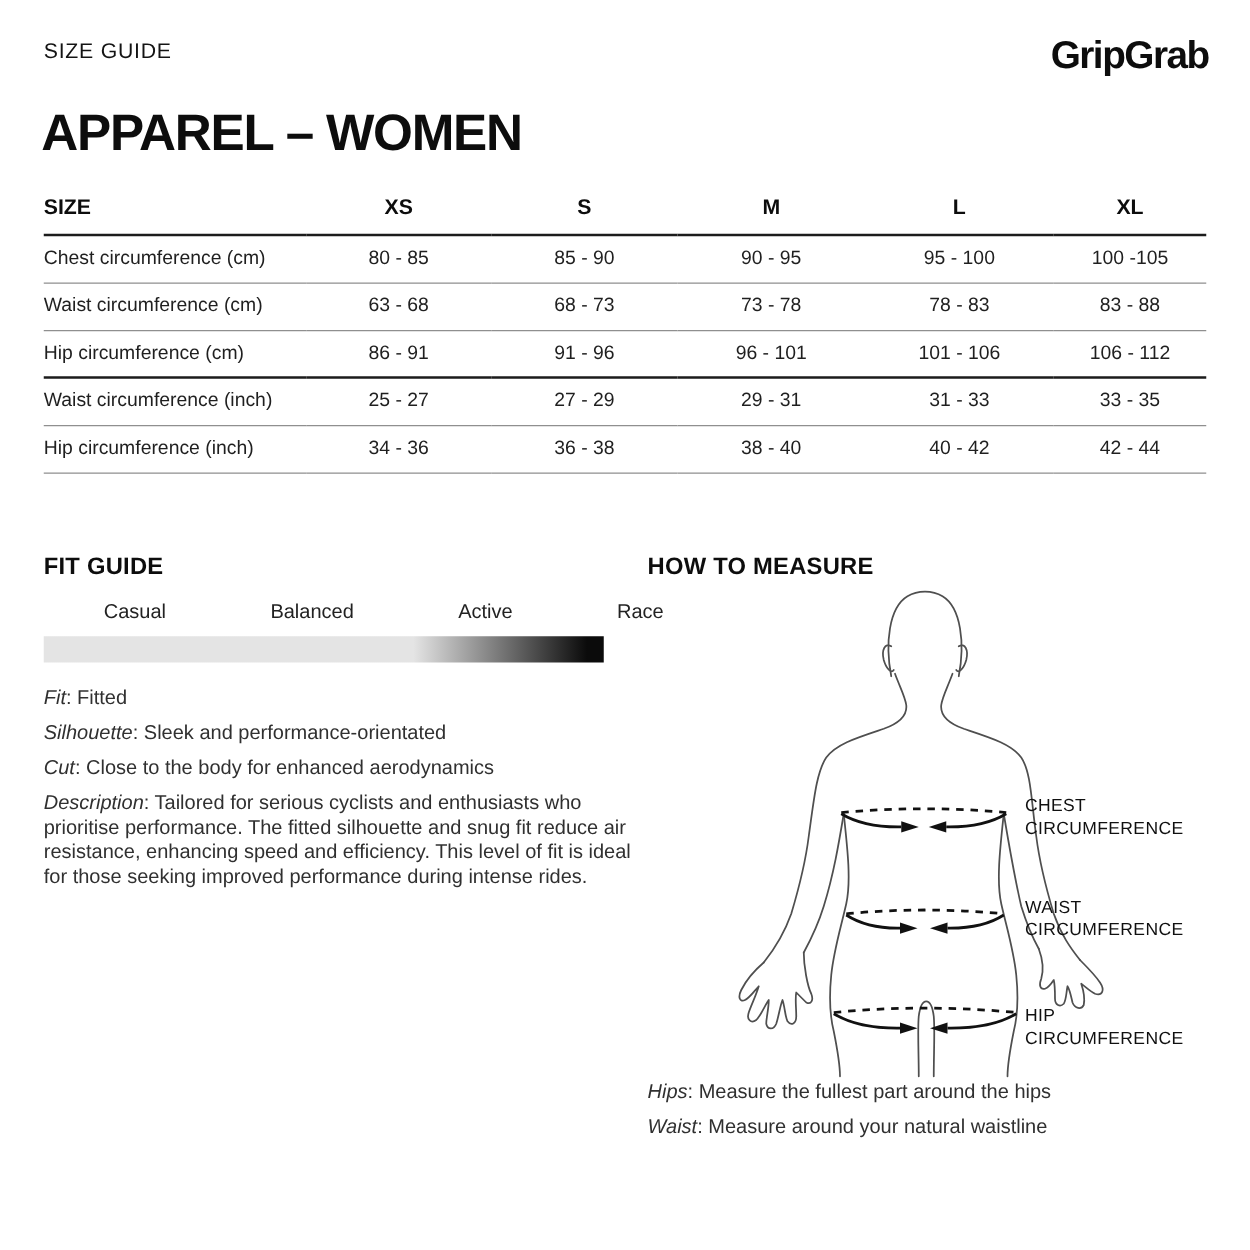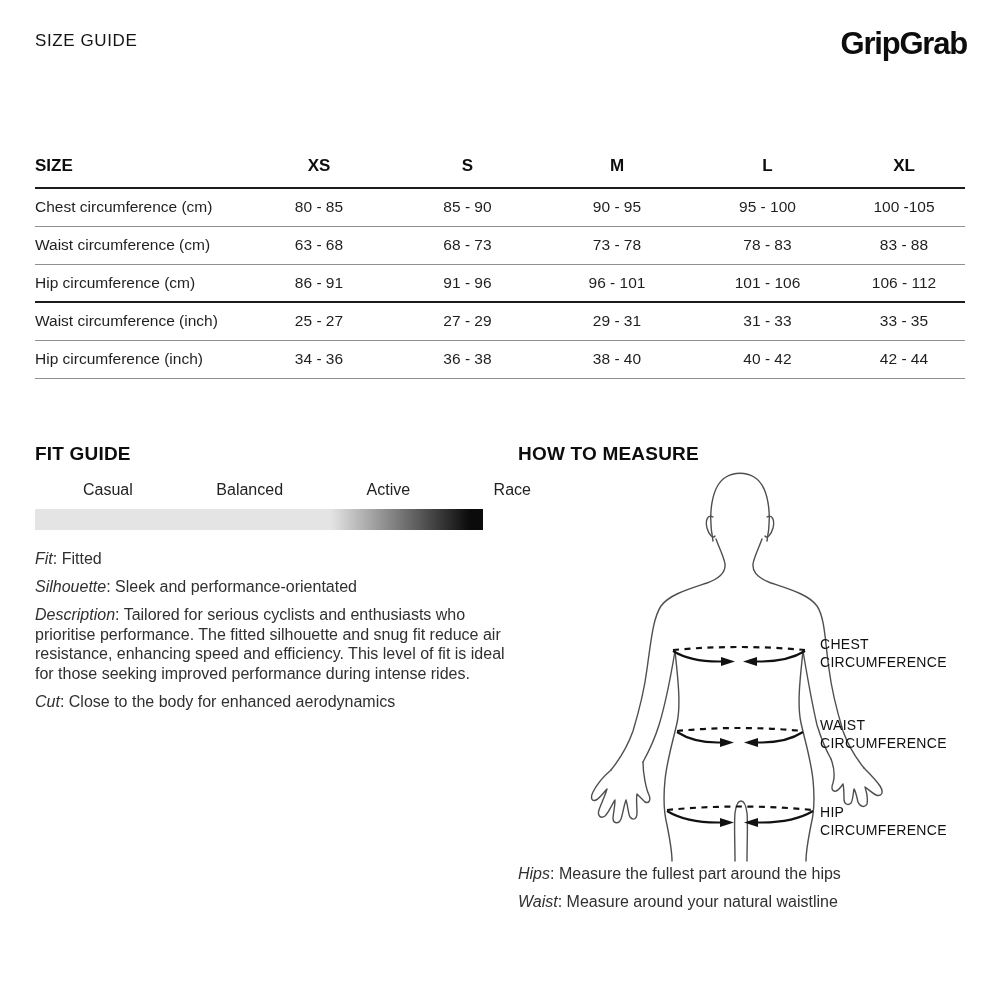--- a/index.html
+++ b/index.html
@@ -43,20 +43,21 @@
   #label-hip   { left:820px; top:804px; }
   .measure-text { position:absolute; left:518px; top:864px; width:382px; }
 </style>
 </head>
 <body>
 
 <div class="page">
 
   <div class="eyebrow">SIZE GUIDE</div>
   <div class="brand">GripGrab</div>
+  <h1 class="title">APPAREL – WOMEN</h1>
 
   <table class="size">
     <colgroup>
       <col style="width:210px">
         <col style="width:148px">
         <col style="width:149px">
       <col style="width:150px">
         <col style="width:151px">
         <col style="width:122px">
     </colgroup>
@@ -125,24 +126,24 @@
   <div class="fit-bar"></div>
 
   <div class="fit-text">
     <p>
       <span class="em">Fit</span><span>: </span><span>Fitted</span>
     </p>
     <p>
       <span class="em">Silhouette</span><span>: </span><span>Sleek and performance-orientated</span>
     </p>
     <p>
+      <span class="em">Cut</span><span>: </span><span>Close to the body for enhanced aerodynamics</span>
+    </p>
+    <p>
       <span class="em">Description</span><span>: </span><span>Tailored for serious cyclists and enthusiasts who prioritise performance. The fitted silhouette and snug fit reduce air resistance, enhancing speed and efficiency. This level of fit is ideal for those seeking improved performance during intense rides.</span>
-    </p>
-    <p>
-      <span class="em">Cut</span><span>: </span><span>Close to the body for enhanced aerodynamics</span>
     </p>
   </div>
 
   <div class="section-heading" id="htm-heading">HOW TO MEASURE</div>
 
   <svg class="diagram-svg" width="400" height="410" viewBox="0 0 400 410" xmlns="http://www.w3.org/2000/svg">
 
     <g fill="none" stroke="#4f4f4f" stroke-width="1.4" stroke-linecap="round" stroke-linejoin="round">
       <path d="M 153,86 C 148,60 151,31 166,22 C 174,17 186,17 194,22 C 209,31 212,60 207,86"></path>
       <path d="M 153,62 C 148,59 145,65 147,73 C 149,80 153,84 155,81"></path>

